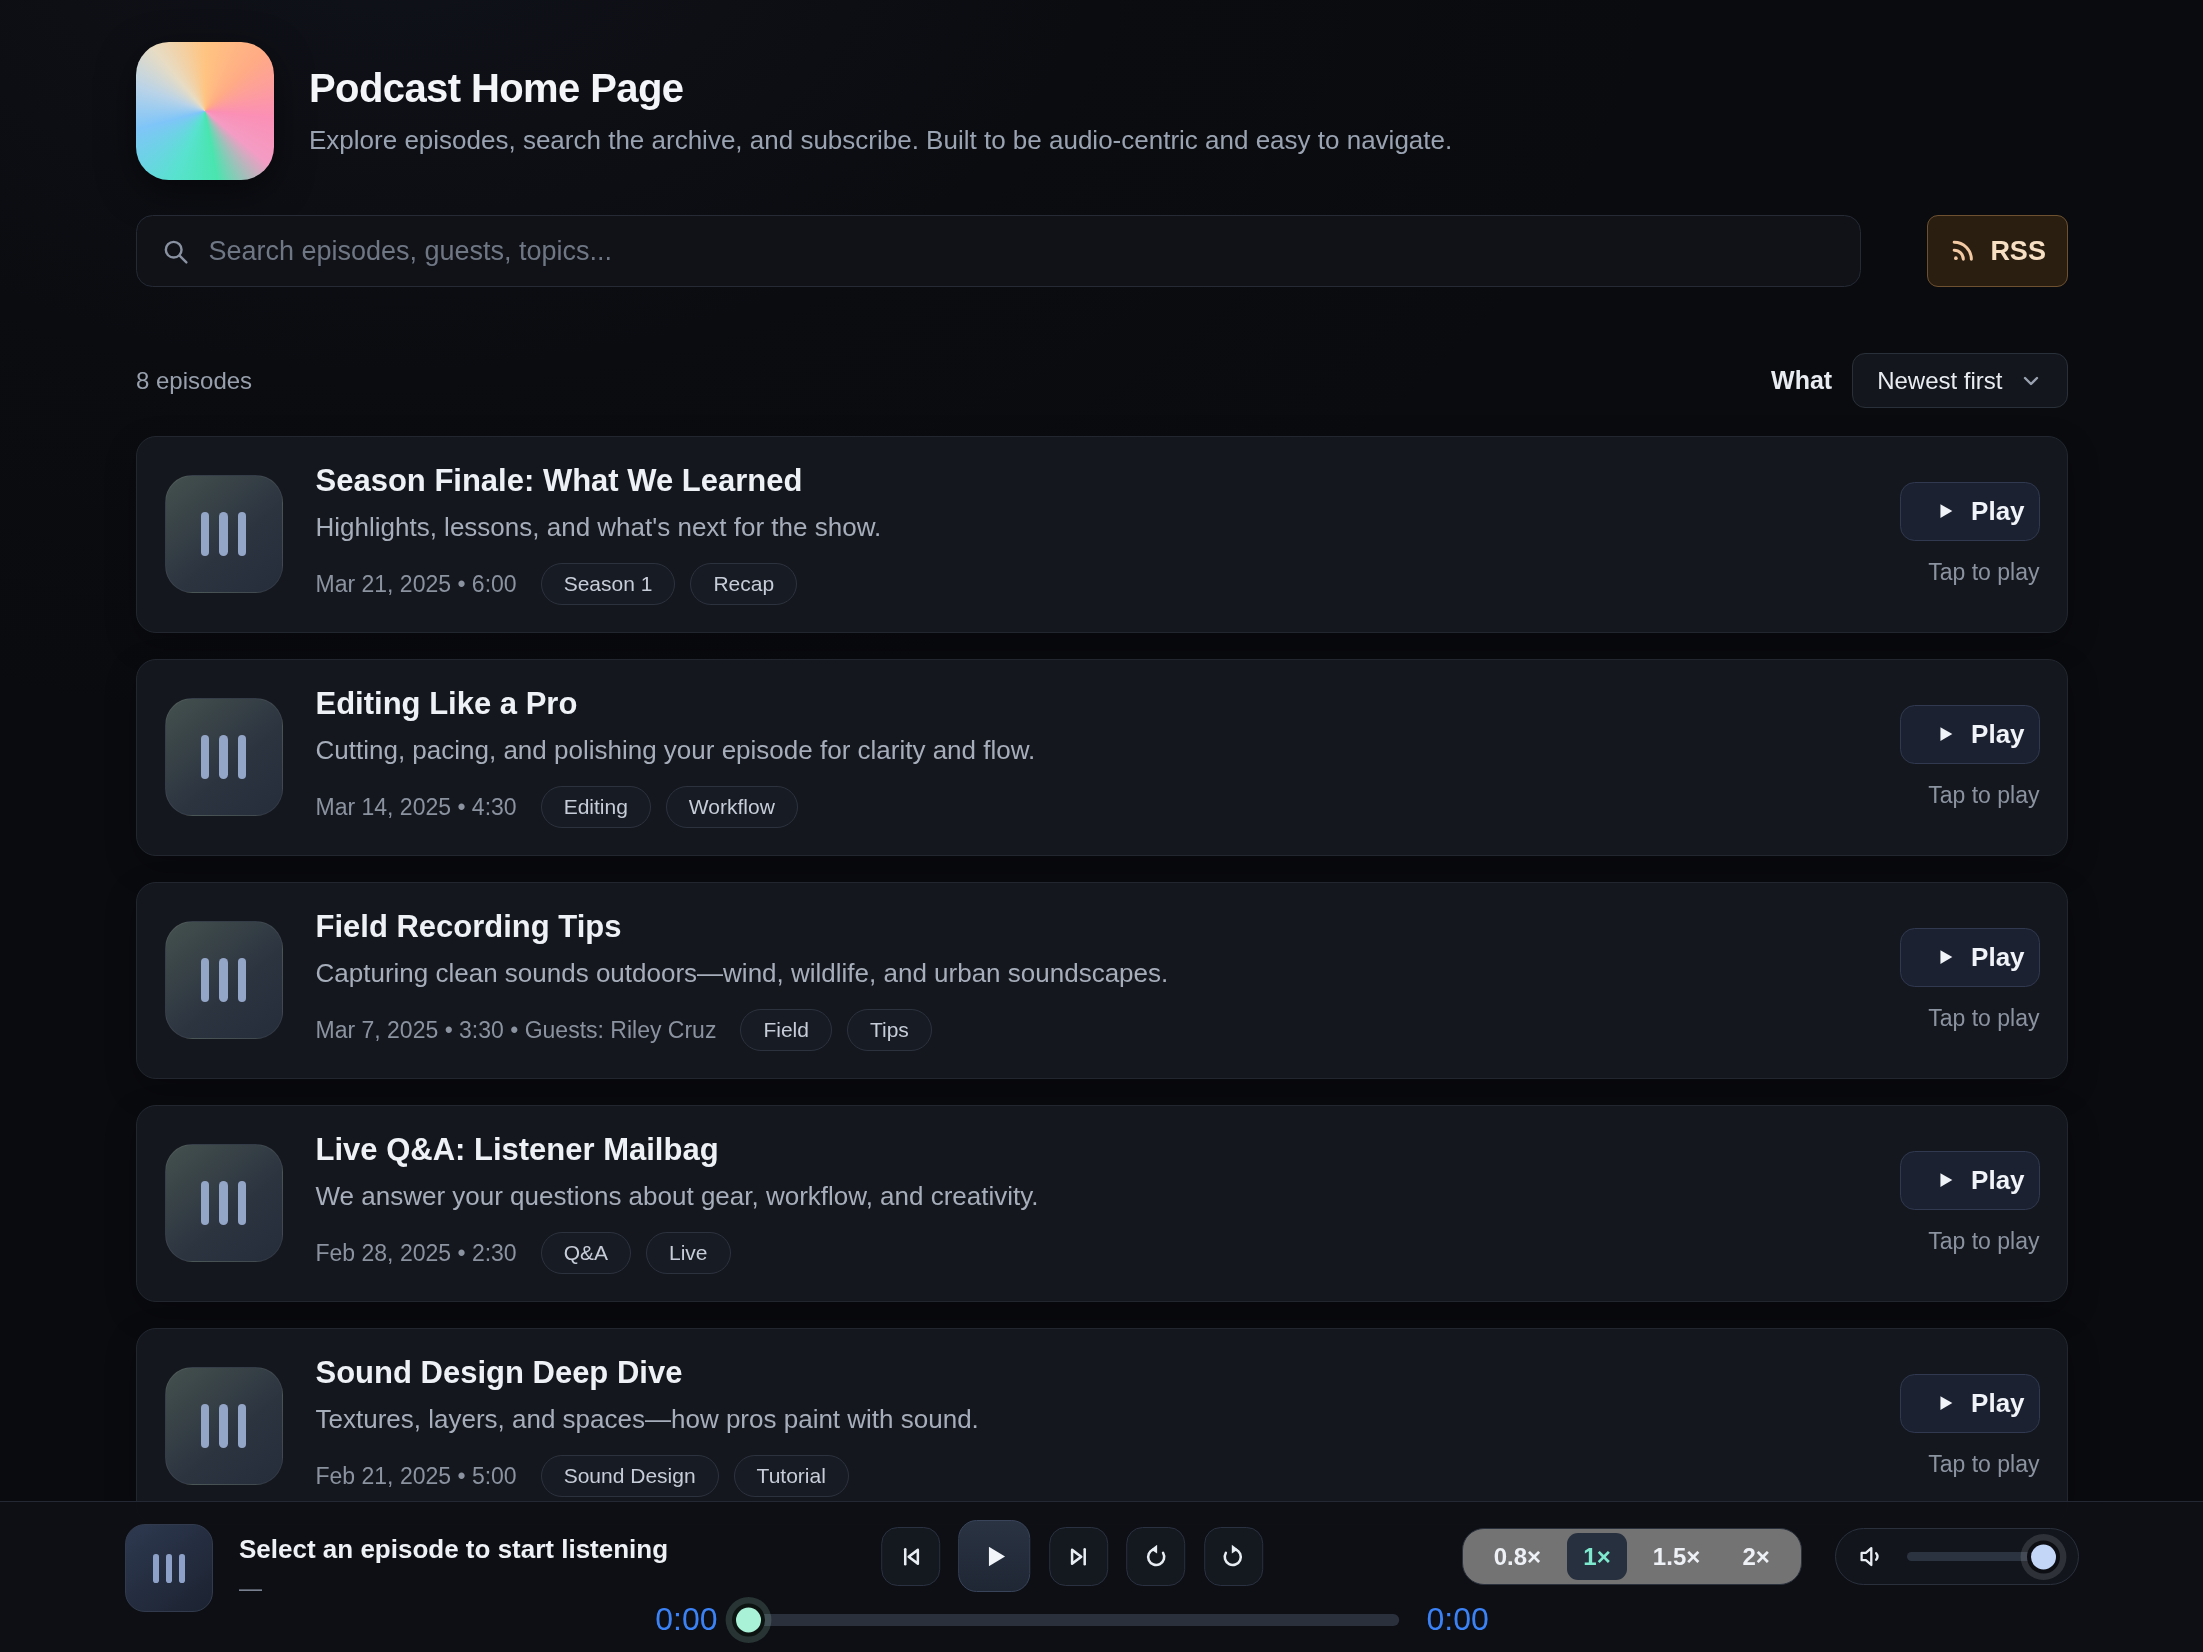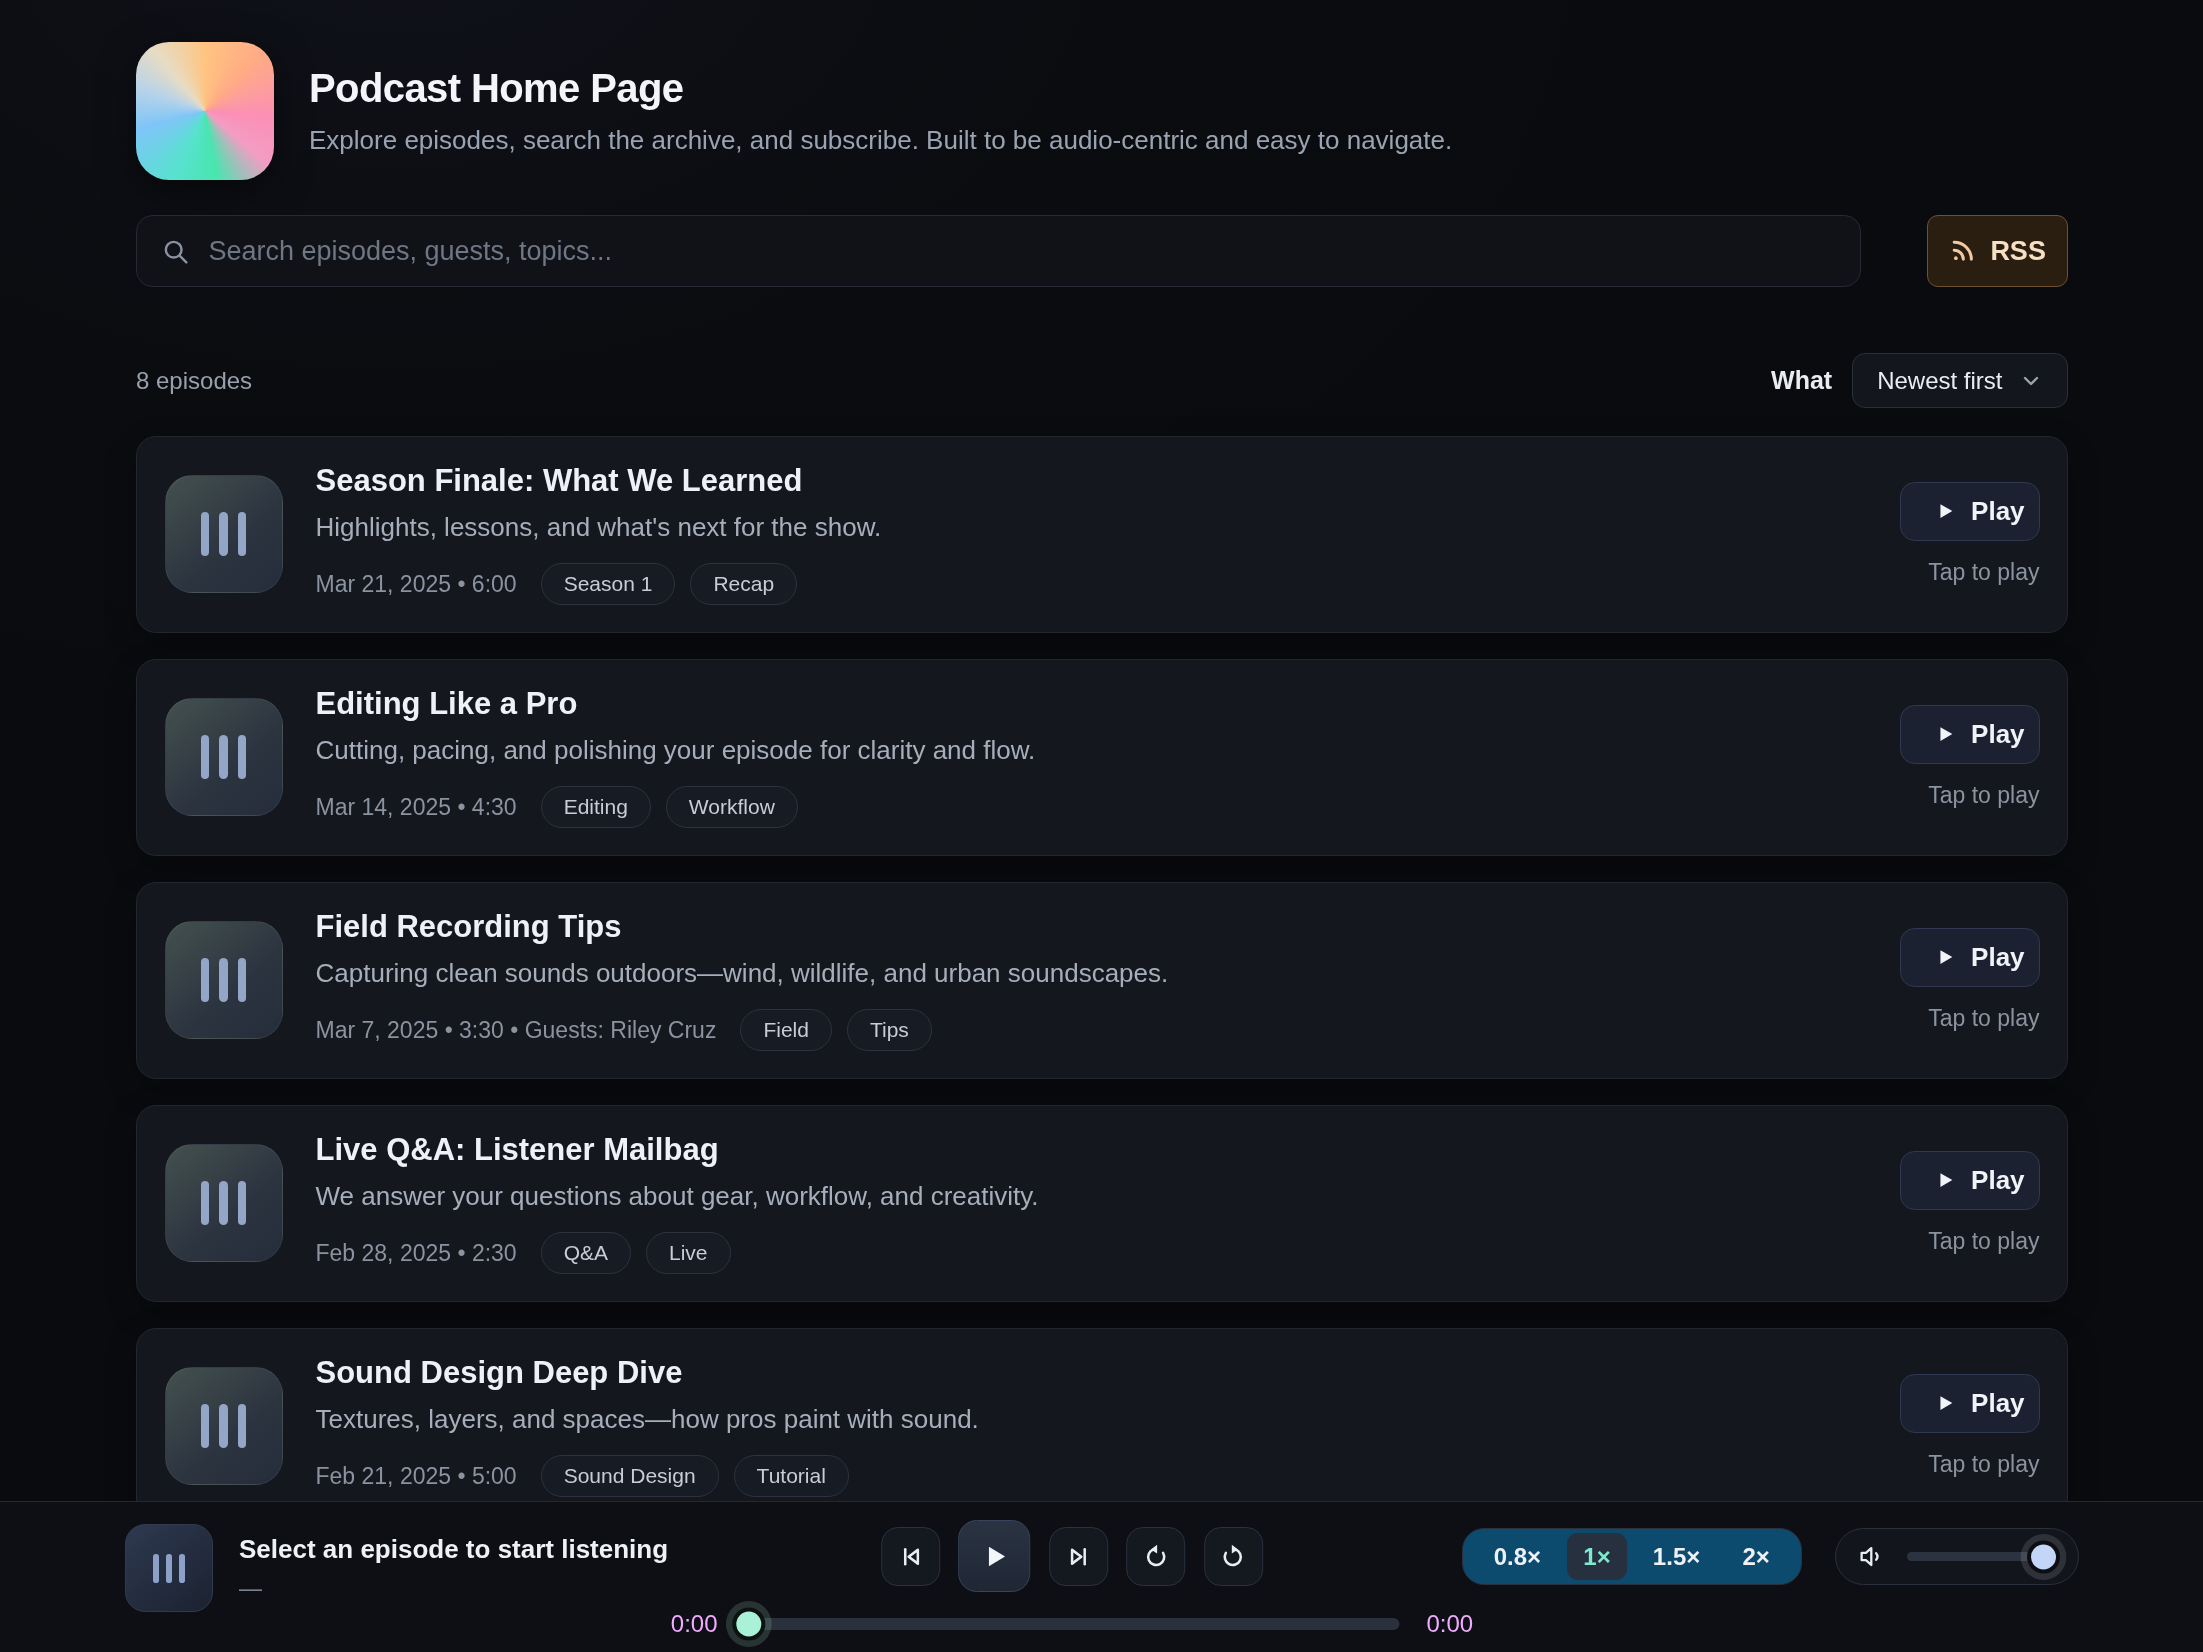--- a/index.html
+++ b/index.html
@@ -110,21 +110,21 @@
     color:#e8ecf3; display:flex; align-items:center; justify-content:center; cursor:pointer;
   }
   .t-btn.big {
     width:72px; height:72px; border-radius:18.4px;
     background:linear-gradient(180deg,#2a3342,#1f2735); border-color:#39445a;
   }
 
   .right-controls { position:absolute; right:125px; top:26px; display:flex; align-items:center; gap:33px; }
   .speed-group {
     height:57px; display:flex; align-items:center; gap:9.2px; padding:0 14.7px;
-    background:#0c4a6e; border:0.9px solid #2a303c; border-radius:22px;
+    background:#737373; border:0.9px solid #2a303c; border-radius:22px;
   }
   .speed {
     background:transparent; border:none; cursor:pointer; font-family:inherit;
     font-size:24px; font-weight:700; color:#eef1f6; padding:9.2px 16.5px; border-radius:11px;
   }
   .speed.active { background:#27303f; color:#7fe9cf; }
   .volume-group {
     width:244px; height:57px; display:flex; align-items:center; gap:20px; padding:0 22px;
     background:#12151c; border:0.9px solid #2a303c; border-radius:28.5px;
   }
@@ -132,21 +132,21 @@
   .vol-knob {
     position:absolute; right:-3.7px; top:50%; transform:translateY(-50%);
     width:33px; height:33px; border-radius:50%; background:#c3d6f8;
     border:4.6px solid #0c0e13; box-shadow:0 0 0 6.4px rgba(255,255,255,.12); cursor:pointer;
   }
 
   .progress-row {
     position:absolute; left:calc(50% - 30px); bottom:14.7px; transform:translateX(-50%);
     display:flex; align-items:center; gap:27.5px;
   }
-  .time { font-size:24px; color:#f0abfc; min-width:59px; }
+  .time { font-size:32px; color:#3b82f6; min-width:59px; }
   .time.left { text-align:right; }
   .seek { width:654px; height:12px; border-radius:6.4px; background:#2a303c; position:relative; cursor:pointer; }
   .seek-knob {
     position:absolute; left:0; top:50%; transform:translate(-40%,-50%);
     width:33px; height:33px; border-radius:50%; background:#a9f2d8;
     border:4.6px solid #0d1310; box-shadow:0 0 0 6.4px rgba(160,220,195,.18); cursor:pointer;
   }
   svg { display:block; }
 </style>
 </head>

